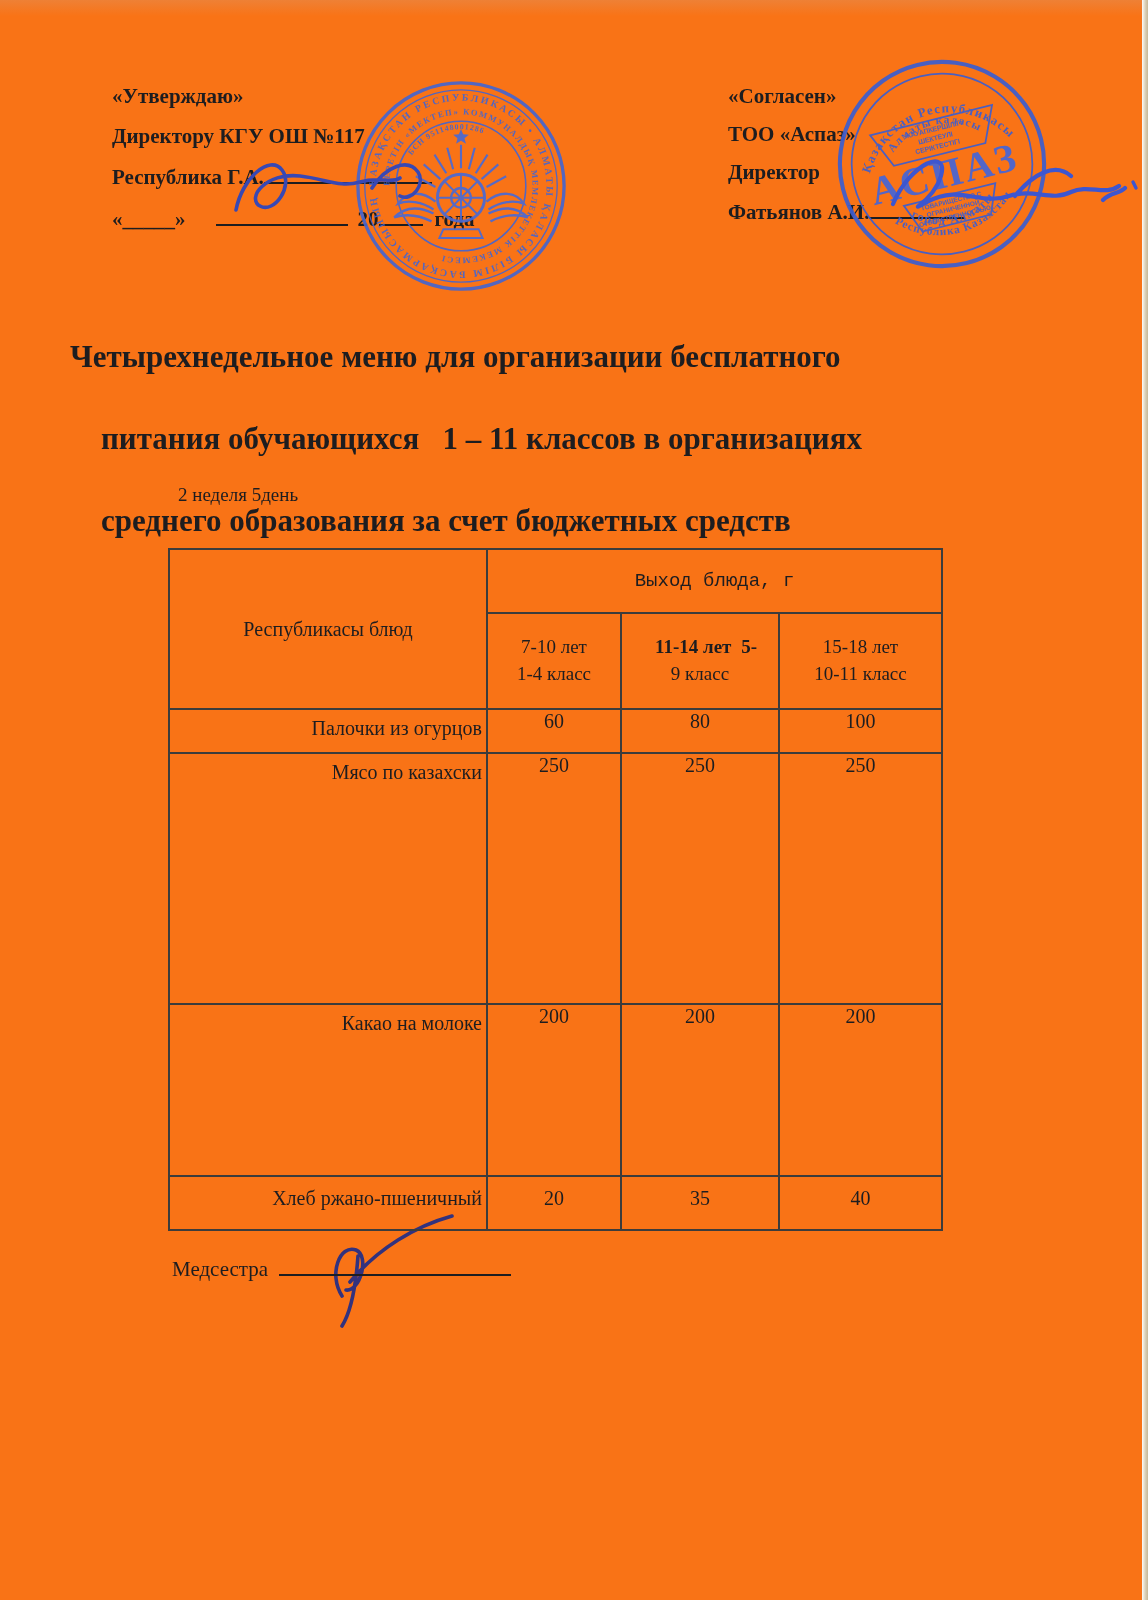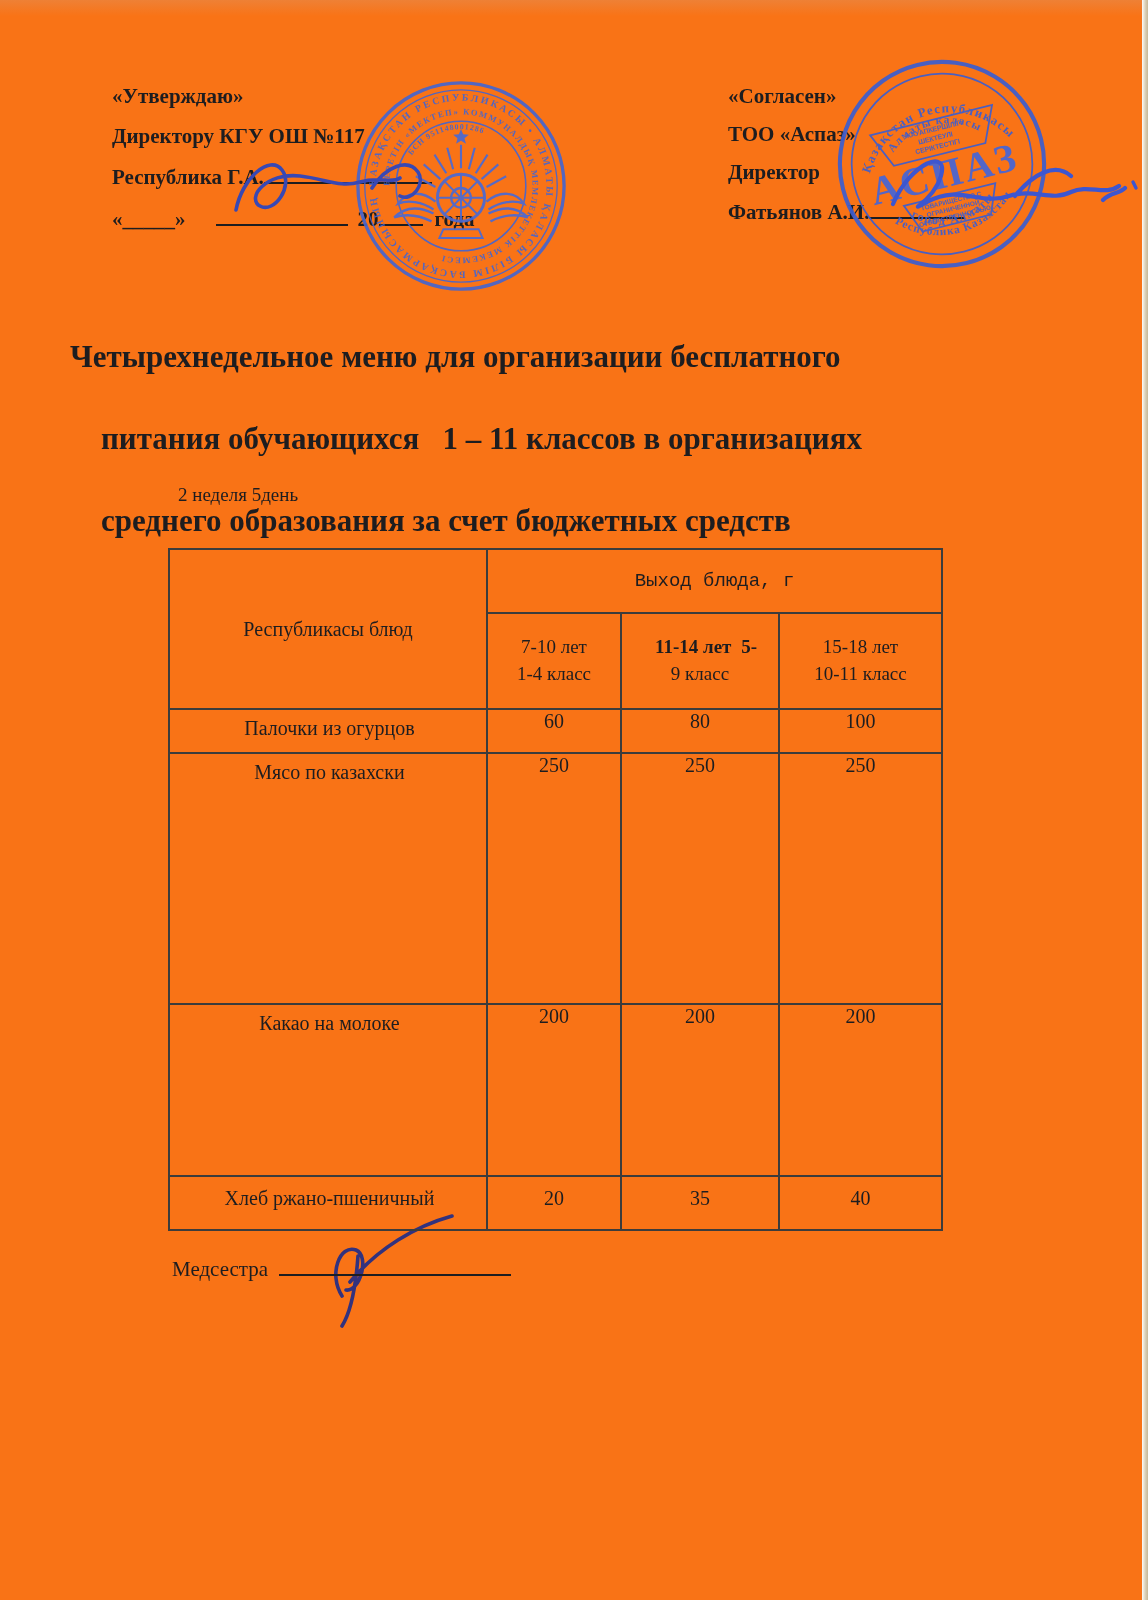--- a/index.html
+++ b/index.html
@@ -17,21 +17,21 @@
          font-size:31px; font-weight:bold; line-height:41px; white-space:pre-wrap;}
   .subtitle{position:absolute; left:178px; top:484px; font-size:19px;}
   
   table.menu{position:absolute; left:168px; top:548px; width:773px;
     border-collapse:collapse; table-layout:fixed; font-size:20px;}
   table.menu th, table.menu td{border:2px solid var(--table-border,#3c3c3c); box-sizing:border-box; font-weight:normal;}
   th.name-h{font-weight:bold; font-size:20px; text-align:center; vertical-align:middle;}
   th.out-h{font-weight:bold; font-size:19px; text-align:center; vertical-align:middle; height:64px;font-family:Liberation Mono, monospace;}
   th.age{font-weight:bold; font-size:19px; text-align:center; vertical-align:middle; line-height:1.4; padding:0 7px;}
   th.age .split{display:flex; justify-content:space-between; padding:0 14px 0 26px; font-weight:bold;}
-  td.dish{padding:7px 4px 0 7px; vertical-align:top; text-align:center;}
+  td.dish{padding:7px 4px 0 7px; vertical-align:top; text-align:right;}
   td.val{padding-top:0; vertical-align:top; text-align:center;}
   tr.r3 td{padding-top:10px;}
   
   .stamp{position:absolute; opacity:.92; pointer-events:none;}
   .sig{position:absolute; pointer-events:none;}
   .nurse{position:absolute; left:172px; top:1256px; font-size:21px;}
   .edge{position:absolute; top:0; right:0; width:6px; height:1600px;
         background:linear-gradient(to right,#fdfcfa,#d8cdb4 60%,#c4b797);}
   .topsmudge{position:absolute; left:0; top:0; width:100%; height:16px;
         background:linear-gradient(to bottom,rgba(190,190,195,.18),rgba(255,255,255,0));}

